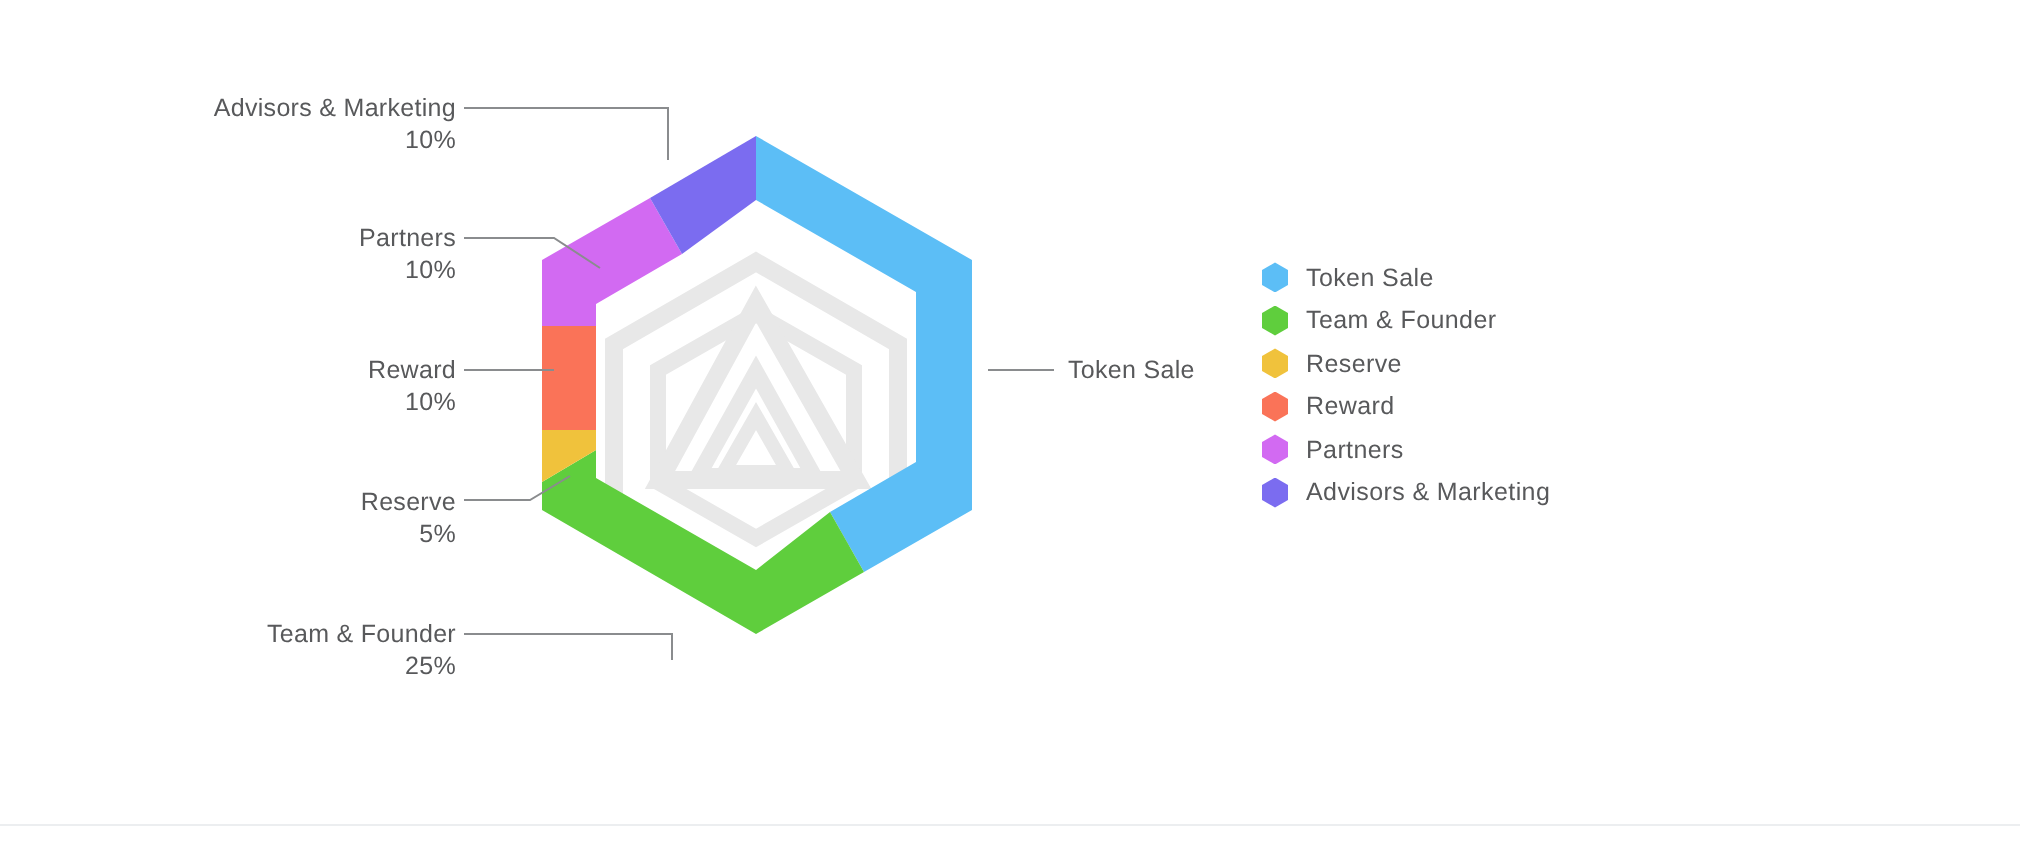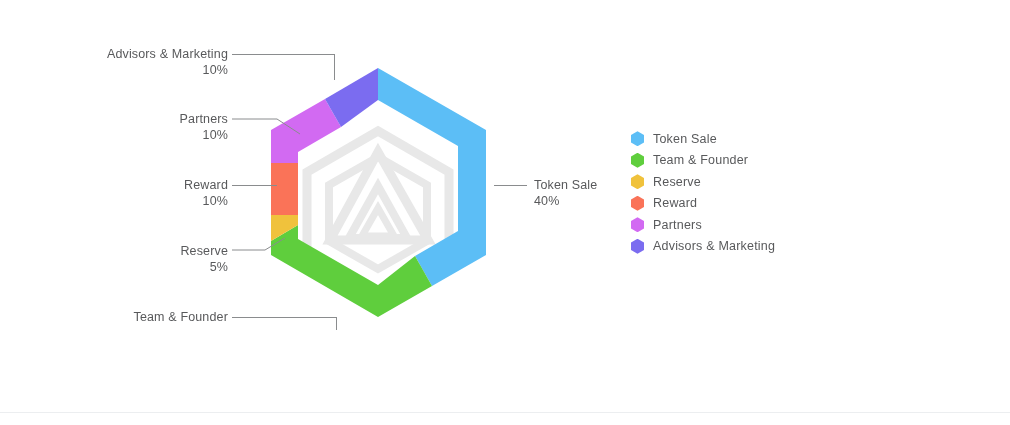--- a/index.html
+++ b/index.html
@@ -160,25 +160,25 @@
     <span class="callout-pct">10%</span>
   </div>
 
   <div class="callout-text left-side" style="left:0px; top:243px; width:228px;">
     <span class="callout-name">Reserve</span>
     <span class="callout-pct">5%</span>
   </div>
 
   <div class="callout-text left-side" style="left:0px; top:309px; width:228px;">
     <span class="callout-name">Team &amp; Founder</span>
+    <span class="callout-pct">25%</span>
   </div>
 
   <div class="callout-text right-side" style="left:534px; top:177px; width:180px;">
     <span class="callout-name">Token Sale</span>
-    <span class="callout-pct">40%</span>
   </div>
 
   <div id="legend">
     <div class="legend-row">
       <span class="legend-marker" style="background:#5CBEF6"></span>
       <span class="legend-label">Token Sale</span>
     </div>
     <div class="legend-row">
       <span class="legend-marker" style="background:#5FCE3D"></span>
       <span class="legend-label">Team &amp; Founder</span>

